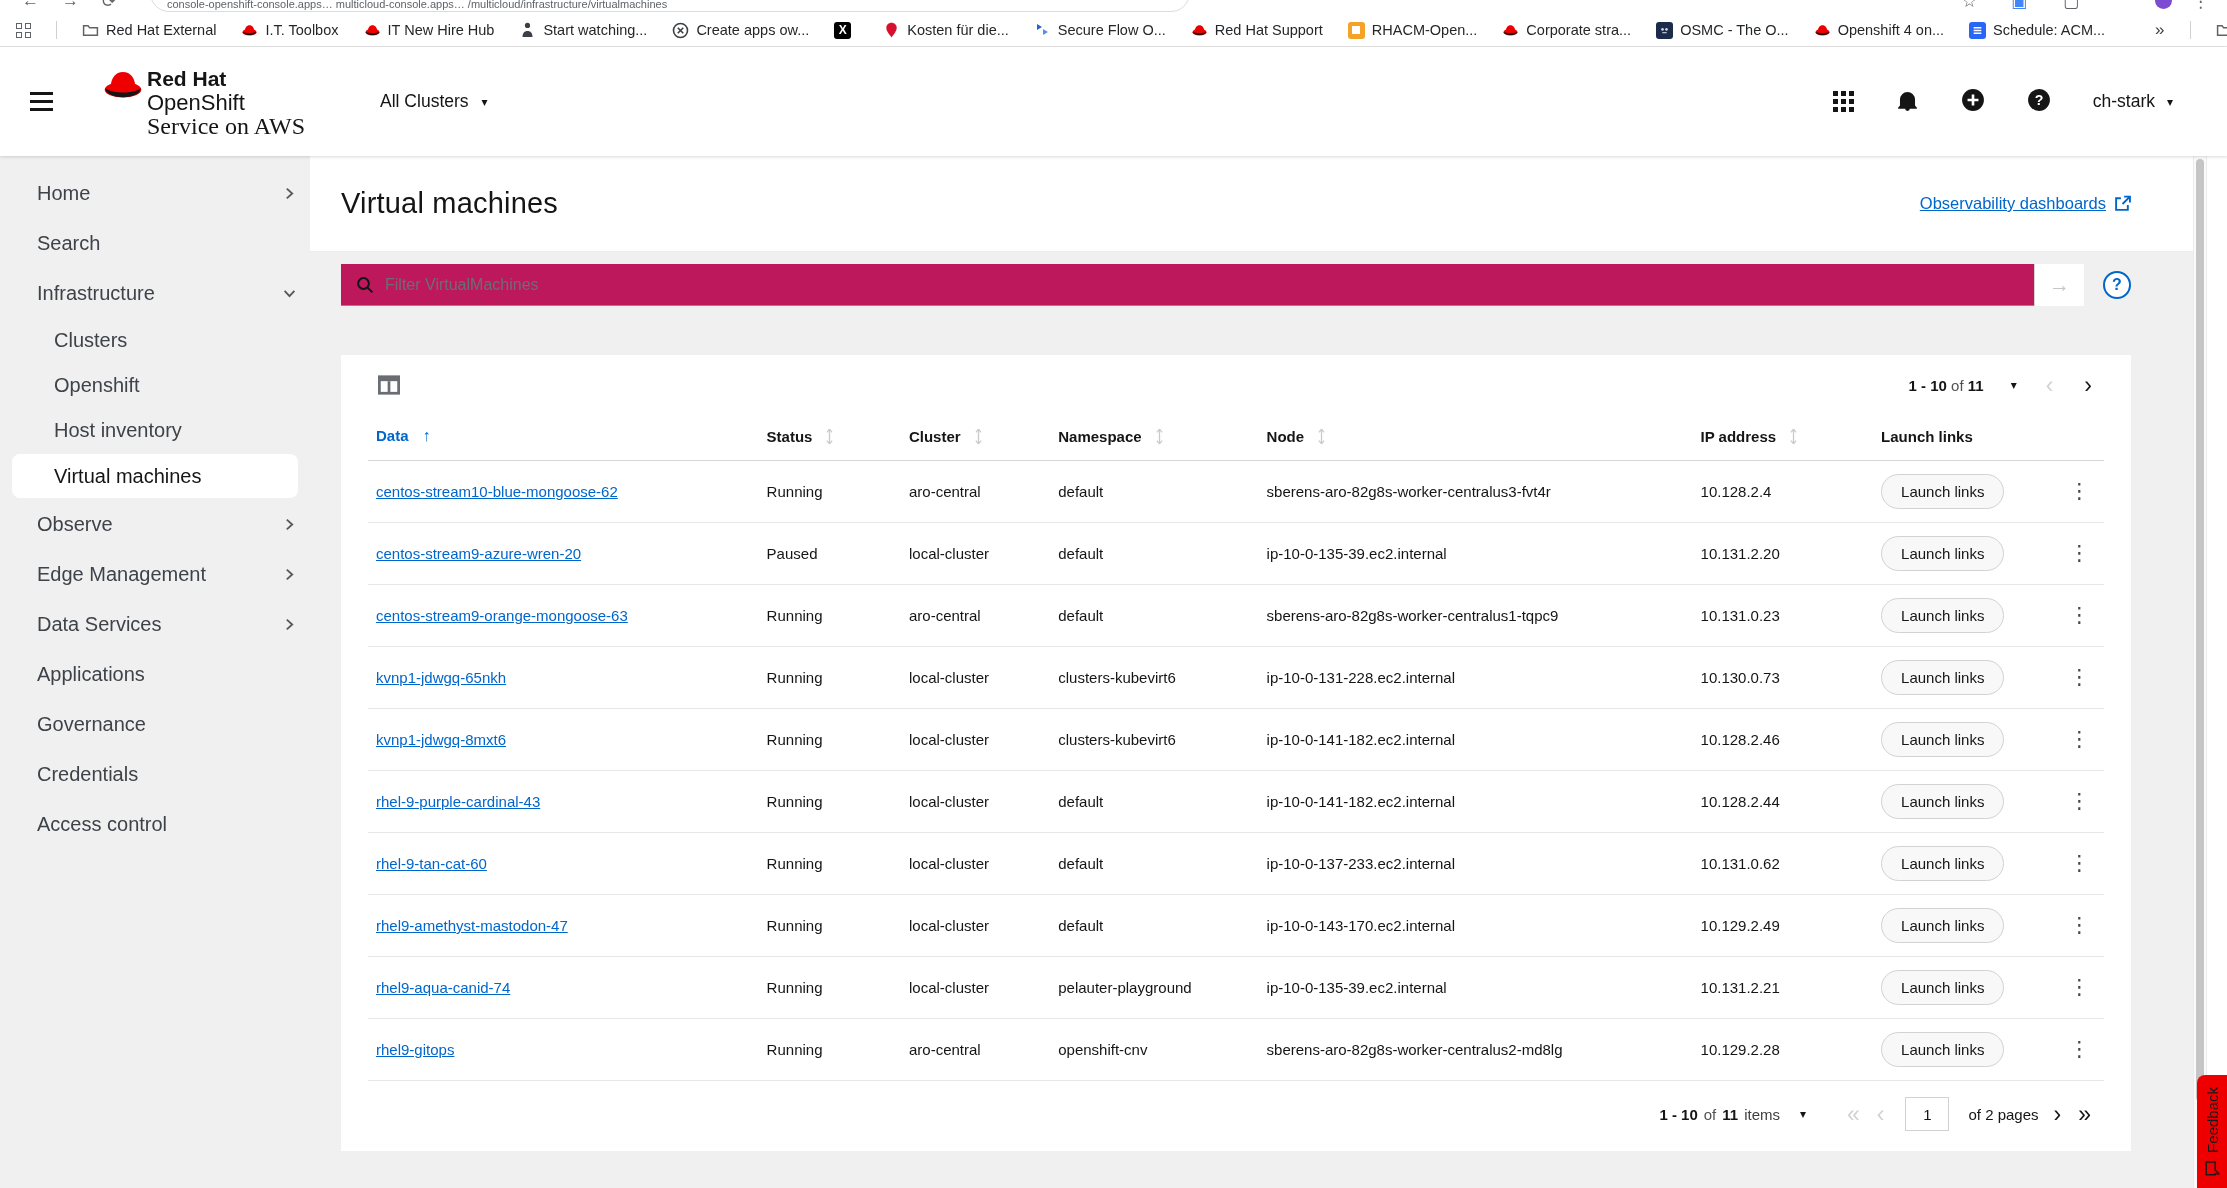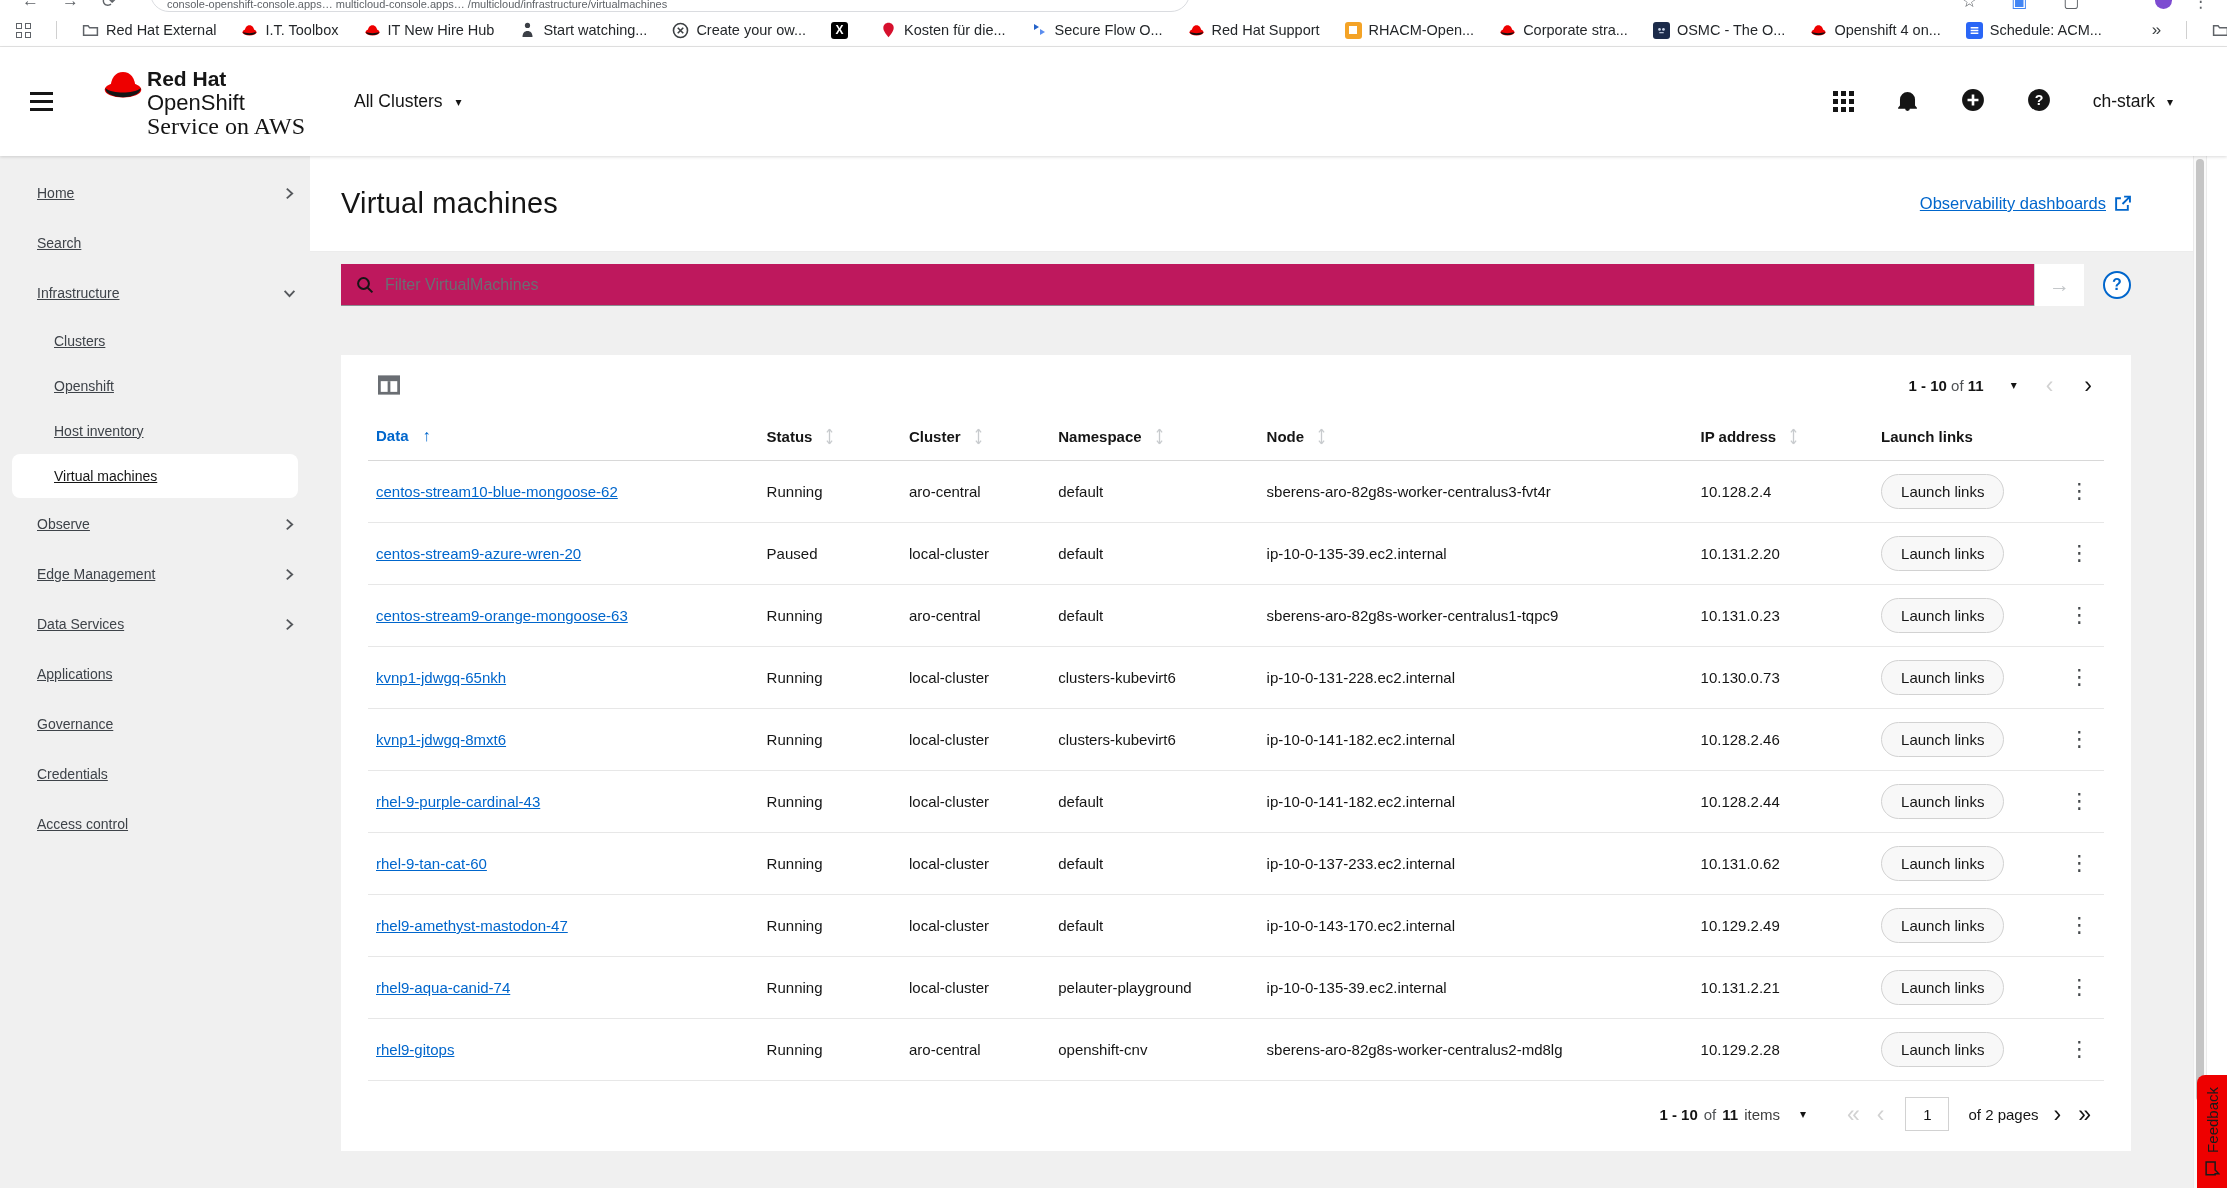--- a/index.html
+++ b/index.html
@@ -32,33 +32,33 @@
 
   
   .masthead { position:absolute; top:47px; left:0; width:100%; height:109px; background:#fff;
               display:flex; align-items:center; box-shadow:0 1px 3px rgba(0,0,0,.15); z-index:5; }
   .hamburger { margin-left:30px; border:none; background:none; display:flex; flex-direction:column; gap:5px; }
   .hamburger i { width:23px; height:3px; background:#151515; display:block; }
   .brand { display:flex; align-items:flex-start; gap:1px; margin-left:47px; }
   .brand-l1 { font-size:21px; font-weight:700; line-height:23px; }
   .brand-l2 { font-size:22px; line-height:25px; }
   .brand-l3 { font-size:24px; line-height:22px;font-family:Liberation Serif, serif; }
-  .cluster-select { margin-left:49px; display:flex; align-items:center; gap:13px; font-size:17.5px;
+  .cluster-select { margin-left:75px; display:flex; align-items:center; gap:13px; font-size:17.5px;
                     background:none; border:none; color:#151515; }
   .caret { font-size:12px; color:#151515; }
   .mast-right { margin-left:auto; display:flex; align-items:center; gap:42px; margin-right:54px; }
   .icon-btn { border:none; background:none; display:flex; align-items:center; }
   .app-grid { display:grid; grid-template-columns:repeat(3,5px); grid-gap:3px; }
   .app-grid i { width:5px; height:5px; background:#151515; display:block; }
   .user-btn { display:flex; align-items:center; gap:12px; font-size:17.5px; background:none; border:none; color:#151515; }
 
   
   .sidebar { position:absolute; top:156px; left:0; width:310px; bottom:0; background:#f0f0f0; padding-top:12px; }
   .nav-item { height:50px; display:flex; align-items:center; padding:0 14px 0 37px;
-              font-size:14px; color:#3e4349; cursor:pointer;text-decoration:underline; }
+              font-size:20px; color:#3e4349; cursor:pointer; }
   .nav-item .grow { flex:1; }
   .nav-sub { height:45px; padding-left:54px; }
   .nav-selected { background:#fff; margin:1px 12px; border-radius:8px; height:44px; padding-left:42px; color:#151515; }
 
   
   .main { position:absolute; top:156px; left:310px; right:34px; bottom:0; background:#f0f0f0; }
   .page-header { height:96px; background:#fff; display:flex; align-items:center; justify-content:space-between;
                  padding:0 62px 0 31px; border-bottom:1px solid #ececec; }
   .page-title { font-size:29px; font-weight:500; letter-spacing:.2px; }
   .obs-link { display:flex; align-items:center; gap:8px; color:#0066cc; font-size:16.5px;
@@ -179,21 +179,21 @@
       </span>
     <span>Start watching...</span>
   </span>
   <span class="bm-item">
     <span class="fav">
         <svg width="17" height="17" viewBox="0 0 16 16">
           <circle cx="8" cy="8" r="6.6" fill="none" stroke="#3c4043" stroke-width="1.5"></circle>
           <path d="M5.4 5.4l5.2 5.2M10.6 5.4l-5.2 5.2" stroke="#3c4043" stroke-width="1.5"></path>
         </svg>
       </span>
-    <span>Create your ow...</span>
+    <span>Create apps ow...</span>
   </span>
   <span class="bm-item">
     <span class="fav x-black">X</span>
     <span></span>
   </span>
   <span class="bm-item">
     <span class="fav">
         <svg width="13" height="16" viewBox="0 0 12 16">
           <path d="M6 .8c3 0 5.2 2.2 5.2 5.1C11.2 9.6 6 15.2 6 15.2S.8 9.6.8 5.9C.8 3 3 .8 6 .8z" fill="#d6102d"></path>
         </svg>

